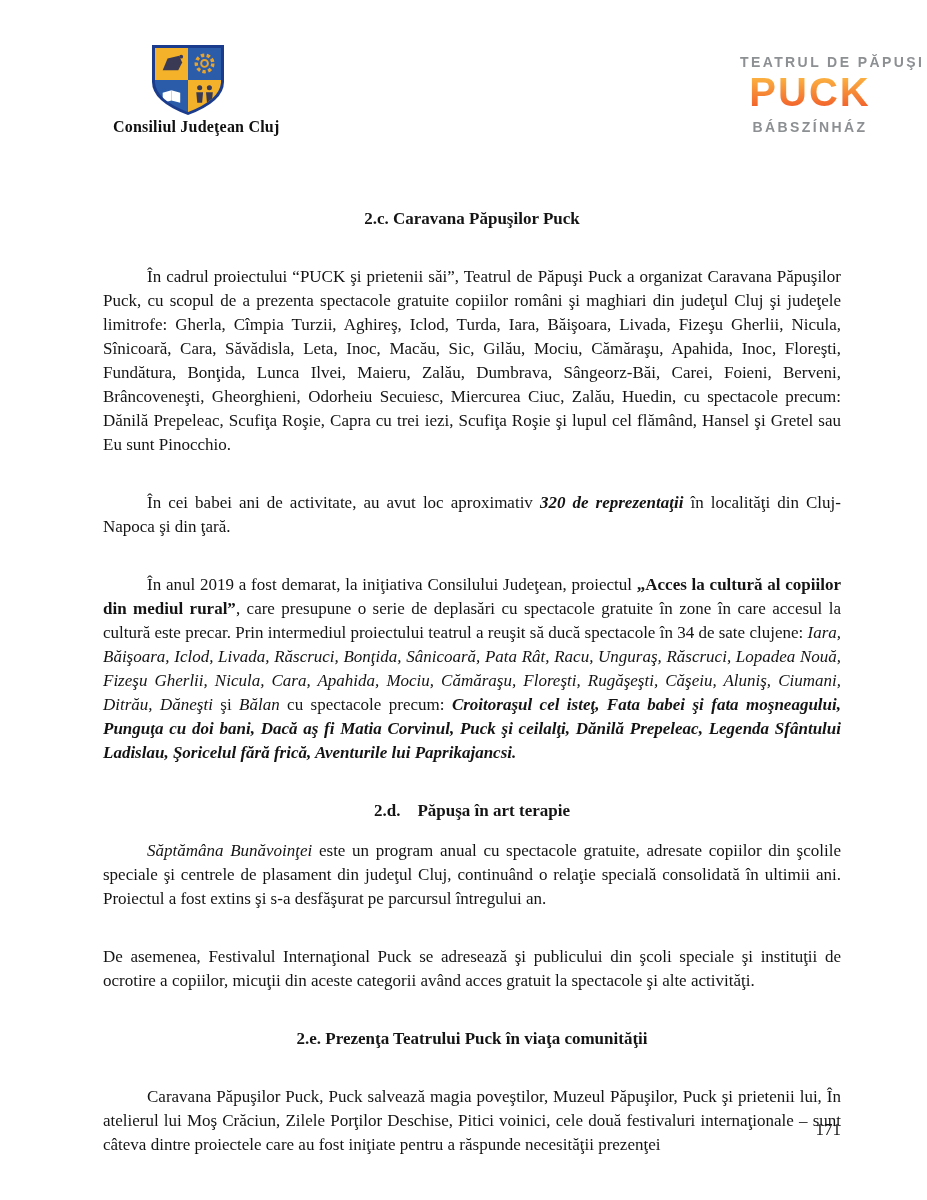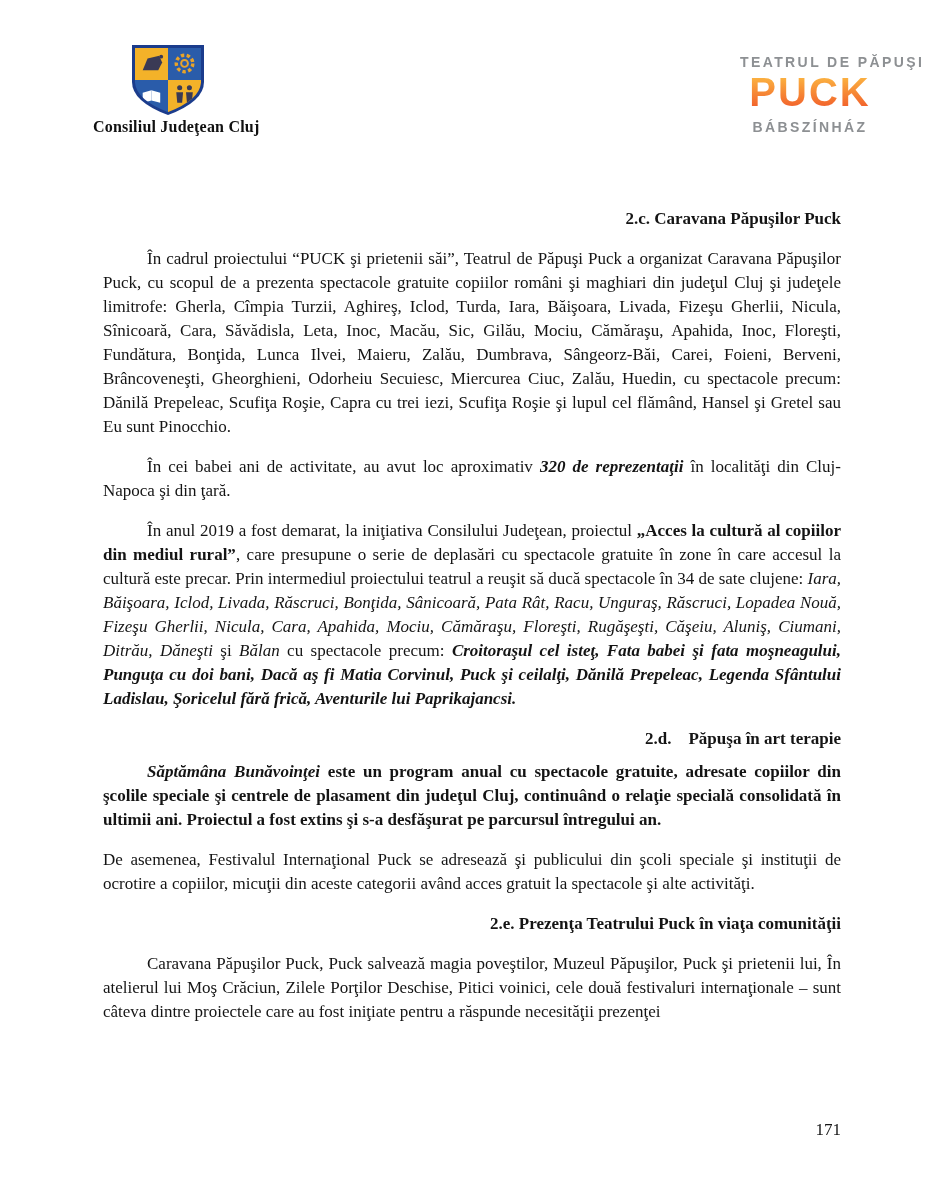--- a/index.html
+++ b/index.html
@@ -18,21 +18,21 @@
     margin:0 auto;
     overflow:hidden;
     font-family:"Liberation Serif","DejaVu Serif",serif;
     color:var(--ink);
   }
   
   .page-header{
     position:absolute;left:93px;top:44px;width:787px;
     display:flex;justify-content:space-between;align-items:flex-start;
   }
-  .council-logo{width:150px;text-align:center;}
+  .council-logo{width:150px;text-align:center;margin-left:20px;}
   .council-logo svg{display:block;margin:0 auto;width:80px;height:72px;}
   .council-caption{
     margin-top:2px;font-size:16px;font-weight:bold;white-space:nowrap;
     letter-spacing:.2px;color:#101010;
   }
   .theatre-logo{
     width:140px;text-align:center;padding-top:10px;
     font-family:"Liberation Sans","DejaVu Sans",sans-serif;
   }
   .theatre-top,.theatre-bottom{
@@ -48,23 +48,23 @@
   }
   @supports not ((-webkit-background-clip:text) or (background-clip:text)){
     .puck-name{color:#F7941E;background:none;}
   }
   
   .doc-body{
     position:absolute;left:103px;top:207px;width:738px;
     font-size:17px;line-height:24px;
   }
   .block{margin:0;}
-  .block + .block{margin-top:16px;}
-  .block.tight{margin-top:9px;font-weight:bold;}
-  h2.block{font-size:17px;font-weight:bold;text-align:right;line-height:24px;}
+  .block + .block{margin-top:34px;}
+  .block.tight{margin-top:16px;}
+  h2.block{font-size:17px;font-weight:bold;text-align:center;line-height:24px;}
   p.block{text-align:justify;}
   p.block.indent{text-indent:44px;}
   .run.b{font-weight:bold;}
   .run.i{font-style:italic;}
   .run.bi{font-weight:bold;font-style:italic;}
   
   .page-footer{
     position:absolute;left:103px;top:1120px;width:738px;
     text-align:right;font-size:17px;
   }

